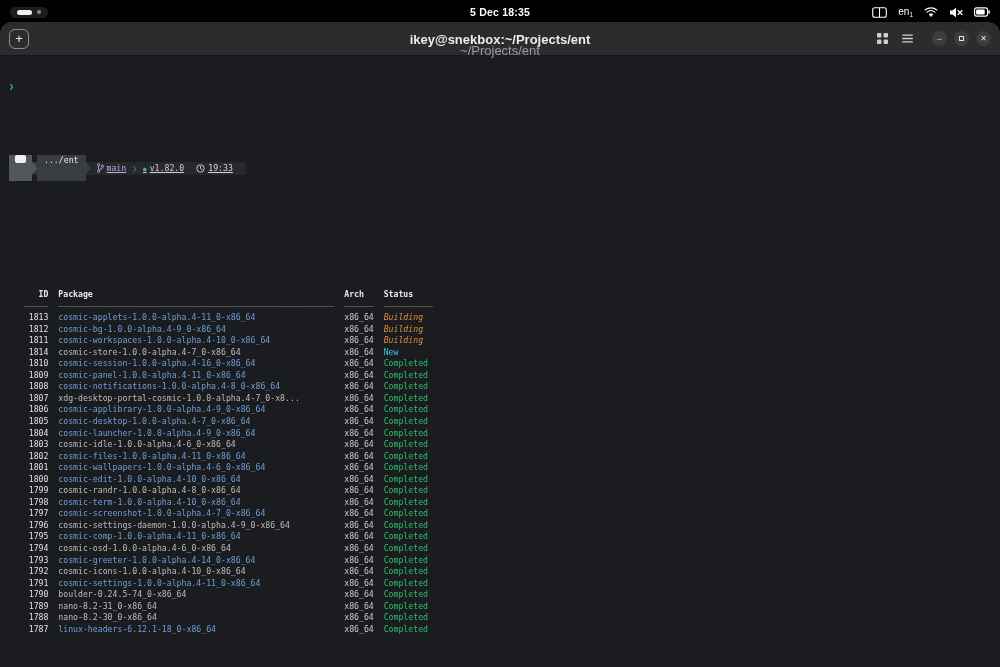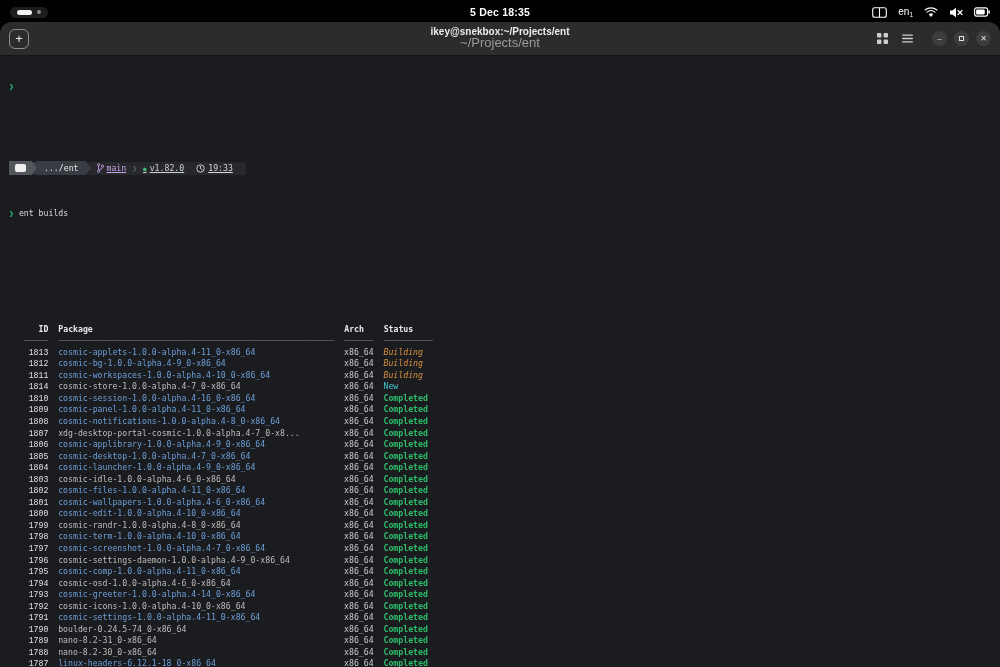--- a/index.html
+++ b/index.html
@@ -27,21 +27,21 @@
             background:#1b1c1f; border-radius:12px 12px 0 0; overflow:hidden;
             display:flex; flex-direction:column; }
   .titlebar { height:34px; background:#2c2c2e; position:relative; display:flex;
             align-items:center; padding:0 9px; flex:none;
             border-bottom:1px solid #161618; }
   .newtab { width:20px; height:20px; border:1px solid #8e8e90; border-radius:6px;
             background:transparent; color:#e6e6e6; font-size:13px; line-height:1;
             display:flex; align-items:center; justify-content:center; cursor:pointer; }
   .tb-center { position:absolute; left:50%; top:3px; transform:translateX(-50%);
             text-align:center; pointer-events:none; }
-  .win-title { color:#ececec; font-size:10px; font-weight:bold; line-height:13px; }
+  .win-title { color:#ececec; font-size:13px; font-weight:bold; line-height:13px;margin-top:8px; }
   .win-subtitle { color:#9a9a9c; font-size:13px; line-height:10px; }
   .tb-actions { margin-left:auto; display:flex; align-items:center; gap:8px; }
   .iconbtn { background:transparent; border:none; padding:2px; cursor:pointer; display:flex; }
   .winctl { display:flex; align-items:center; gap:7px; margin-left:8px; }
   .cbtn { width:15px; height:15px; border-radius:50%; background:#3d3d40; border:none;
             color:#e4e4e4; display:flex; align-items:center; justify-content:center;
             cursor:pointer; font-size:8px; line-height:1; padding:0; }
   .cbtn .maxsq { width:5px; height:5px; border:1px solid #e4e4e4; display:block; }
 
   
@@ -50,45 +50,45 @@
             line-height:11.55px; color:#d4d4d4; white-space:pre; overflow:hidden;
             cursor:text; }
   .tline { height:11.55px; }
   .pch { color:var(--prompt_green); font-weight:bold; }
   .cmd { color:#dcdcdc; }
 
   
   .barline { display:flex; align-items:center; height:13px; margin:0 0 -1.45px 0; }
   .barwrap { display:inline-flex; align-items:center; height:13px; background:#26282c;
              border-radius:2px; padding-right:7px; }
-  .seg { display:inline-flex; align-items:center; height:14px; }
+  .seg { display:inline-flex; align-items:flex-start; height:26px; }
   .seglogo { background:#53565d; padding:0 6px; }
   .logoblock { width:11px; height:8px; background:#f1f1f1; border-radius:2px; display:block; }
   .plarrow { width:0; height:0; border-top:6.5px solid transparent;
              border-bottom:6.5px solid transparent; border-left:5px solid #53565d; }
   .pa1 { border-left-color:#53565d; background:#393c42; }
   .pa2 { border-left-color:#393c42; }
   .segpath { background:#393c42; padding:0 7px; color:#e6e6e6; }
   .mod { display:inline-flex; align-items:center; gap:3px; padding:0 6px;text-decoration:underline; }
   .git { color:var(--branch_purple); }
   .thinchev { color:#5d616a; font-size:8px; }
   .rust { color:#cfd2cf; }
   .rusticon { color:#45b97c; font-size:6px; }
   .time { color:#d6d6d6; }
 
   
   .hdr  { color:#e9e9e9; font-weight:bold;margin-top:11px; }
   .sepc { color:#6a6a6a; }
-  .idc  { color:#e0e0e0;font-family:Liberation Mono, monospace; }
+  .idc  { color:#e0e0e0; }
   .archc{ color:#c9c9c9; }
   .pkg-blue { color:var(--pkg_blue); }
   .pkg-dim  { color:var(--pkg_dim);text-align:right; }
   .st-building  { color:var(--status_building);font-style:italic; }
   .st-new       { color:var(--status_new); }
-  .st-completed { color:var(--status_completed);font-weight:bold; }
+  .st-completed { color:var(--status_completed); }
 </style>
 </head>
 <body>
 
 <div class="screen">
 
   <div class="topbar">
     <div class="tb-left">
       <div class="workspace-indicator">
         <span class="ws-pill"></span>
@@ -197,20 +197,19 @@
           <span class="mod time">
             <svg width="9" height="9" viewBox="0 0 9 9">
               <circle cx="4.5" cy="4.5" r="3.7" stroke="#d8d8d8" stroke-width="0.9" fill="none"></circle>
               <path d="M4.5 2.4 v2.2 l1.6 1" stroke="#d8d8d8" stroke-width="0.9" fill="none" stroke-linecap="round"></path>
             </svg>
             <span>19:33</span>
           </span>
         </span>
       </div>
 
-      <div class="tline"><span class="pch">❯</span><span> </span><span class="cmd">ent builds</span></div>
       <div class="tline"></div>
       <div class="tline"></div>
 
       <div id="table-lines"><div class="tline"><span class="hdr">      ID</span>  <span class="hdr">Package                                                 </span>  <span class="hdr">Arch  </span>  <span class="hdr">Status</span></div><div class="tline"><span class="sepc">   ─────</span>  <span class="sepc">────────────────────────────────────────────────────────</span>  <span class="sepc">──────</span>  <span class="sepc">──────────</span></div><div class="tline"><span class="idc">    1813</span>  <span class="pkg-blue">cosmic-applets-1.0.0-alpha.4-11_0-x86_64                </span>  <span class="archc">x86_64</span>  <span class="st-building">Building</span></div><div class="tline"><span class="idc">    1812</span>  <span class="pkg-blue">cosmic-bg-1.0.0-alpha.4-9_0-x86_64                      </span>  <span class="archc">x86_64</span>  <span class="st-building">Building</span></div><div class="tline"><span class="idc">    1811</span>  <span class="pkg-blue">cosmic-workspaces-1.0.0-alpha.4-10_0-x86_64             </span>  <span class="archc">x86_64</span>  <span class="st-building">Building</span></div><div class="tline"><span class="idc">    1814</span>  <span class="pkg-dim">cosmic-store-1.0.0-alpha.4-7_0-x86_64                   </span>  <span class="archc">x86_64</span>  <span class="st-new">New</span></div><div class="tline"><span class="idc">    1810</span>  <span class="pkg-blue">cosmic-session-1.0.0-alpha.4-16_0-x86_64                </span>  <span class="archc">x86_64</span>  <span class="st-completed">Completed</span></div><div class="tline"><span class="idc">    1809</span>  <span class="pkg-blue">cosmic-panel-1.0.0-alpha.4-11_0-x86_64                  </span>  <span class="archc">x86_64</span>  <span class="st-completed">Completed</span></div><div class="tline"><span class="idc">    1808</span>  <span class="pkg-blue">cosmic-notifications-1.0.0-alpha.4-8_0-x86_64           </span>  <span class="archc">x86_64</span>  <span class="st-completed">Completed</span></div><div class="tline"><span class="idc">    1807</span>  <span class="pkg-dim">xdg-desktop-portal-cosmic-1.0.0-alpha.4-7_0-x8...       </span>  <span class="archc">x86_64</span>  <span class="st-completed">Completed</span></div><div class="tline"><span class="idc">    1806</span>  <span class="pkg-blue">cosmic-applibrary-1.0.0-alpha.4-9_0-x86_64              </span>  <span class="archc">x86_64</span>  <span class="st-completed">Completed</span></div><div class="tline"><span class="idc">    1805</span>  <span class="pkg-blue">cosmic-desktop-1.0.0-alpha.4-7_0-x86_64                 </span>  <span class="archc">x86_64</span>  <span class="st-completed">Completed</span></div><div class="tline"><span class="idc">    1804</span>  <span class="pkg-blue">cosmic-launcher-1.0.0-alpha.4-9_0-x86_64                </span>  <span class="archc">x86_64</span>  <span class="st-completed">Completed</span></div><div class="tline"><span class="idc">    1803</span>  <span class="pkg-dim">cosmic-idle-1.0.0-alpha.4-6_0-x86_64                    </span>  <span class="archc">x86_64</span>  <span class="st-completed">Completed</span></div><div class="tline"><span class="idc">    1802</span>  <span class="pkg-blue">cosmic-files-1.0.0-alpha.4-11_0-x86_64                  </span>  <span class="archc">x86_64</span>  <span class="st-completed">Completed</span></div><div class="tline"><span class="idc">    1801</span>  <span class="pkg-blue">cosmic-wallpapers-1.0.0-alpha.4-6_0-x86_64              </span>  <span class="archc">x86_64</span>  <span class="st-completed">Completed</span></div><div class="tline"><span class="idc">    1800</span>  <span class="pkg-blue">cosmic-edit-1.0.0-alpha.4-10_0-x86_64                   </span>  <span class="archc">x86_64</span>  <span class="st-completed">Completed</span></div><div class="tline"><span class="idc">    1799</span>  <span class="pkg-dim">cosmic-randr-1.0.0-alpha.4-8_0-x86_64                   </span>  <span class="archc">x86_64</span>  <span class="st-completed">Completed</span></div><div class="tline"><span class="idc">    1798</span>  <span class="pkg-blue">cosmic-term-1.0.0-alpha.4-10_0-x86_64                   </span>  <span class="archc">x86_64</span>  <span class="st-completed">Completed</span></div><div class="tline"><span class="idc">    1797</span>  <span class="pkg-blue">cosmic-screenshot-1.0.0-alpha.4-7_0-x86_64              </span>  <span class="archc">x86_64</span>  <span class="st-completed">Completed</span></div><div class="tline"><span class="idc">    1796</span>  <span class="pkg-dim">cosmic-settings-daemon-1.0.0-alpha.4-9_0-x86_64         </span>  <span class="archc">x86_64</span>  <span class="st-completed">Completed</span></div><div class="tline"><span class="idc">    1795</span>  <span class="pkg-blue">cosmic-comp-1.0.0-alpha.4-11_0-x86_64                   </span>  <span class="archc">x86_64</span>  <span class="st-completed">Completed</span></div><div class="tline"><span class="idc">    1794</span>  <span class="pkg-dim">cosmic-osd-1.0.0-alpha.4-6_0-x86_64                     </span>  <span class="archc">x86_64</span>  <span class="st-completed">Completed</span></div><div class="tline"><span class="idc">    1793</span>  <span class="pkg-blue">cosmic-greeter-1.0.0-alpha.4-14_0-x86_64                </span>  <span class="archc">x86_64</span>  <span class="st-completed">Completed</span></div><div class="tline"><span class="idc">    1792</span>  <span class="pkg-dim">cosmic-icons-1.0.0-alpha.4-10_0-x86_64                  </span>  <span class="archc">x86_64</span>  <span class="st-completed">Completed</span></div><div class="tline"><span class="idc">    1791</span>  <span class="pkg-blue">cosmic-settings-1.0.0-alpha.4-11_0-x86_64               </span>  <span class="archc">x86_64</span>  <span class="st-completed">Completed</span></div><div class="tline"><span class="idc">    1790</span>  <span class="pkg-dim">boulder-0.24.5-74_0-x86_64                              </span>  <span class="archc">x86_64</span>  <span class="st-completed">Completed</span></div><div class="tline"><span class="idc">    1789</span>  <span class="pkg-dim">nano-8.2-31_0-x86_64                                    </span>  <span class="archc">x86_64</span>  <span class="st-completed">Completed</span></div><div class="tline"><span class="idc">    1788</span>  <span class="pkg-dim">nano-8.2-30_0-x86_64                                    </span>  <span class="archc">x86_64</span>  <span class="st-completed">Completed</span></div><div class="tline"><span class="idc">    1787</span>  <span class="pkg-blue">linux-headers-6.12.1-18_0-x86_64                        </span>  <span class="archc">x86_64</span>  <span class="st-completed">Completed</span></div></div>
     </div>
   </div>
 </div>
 
 </body></html>

